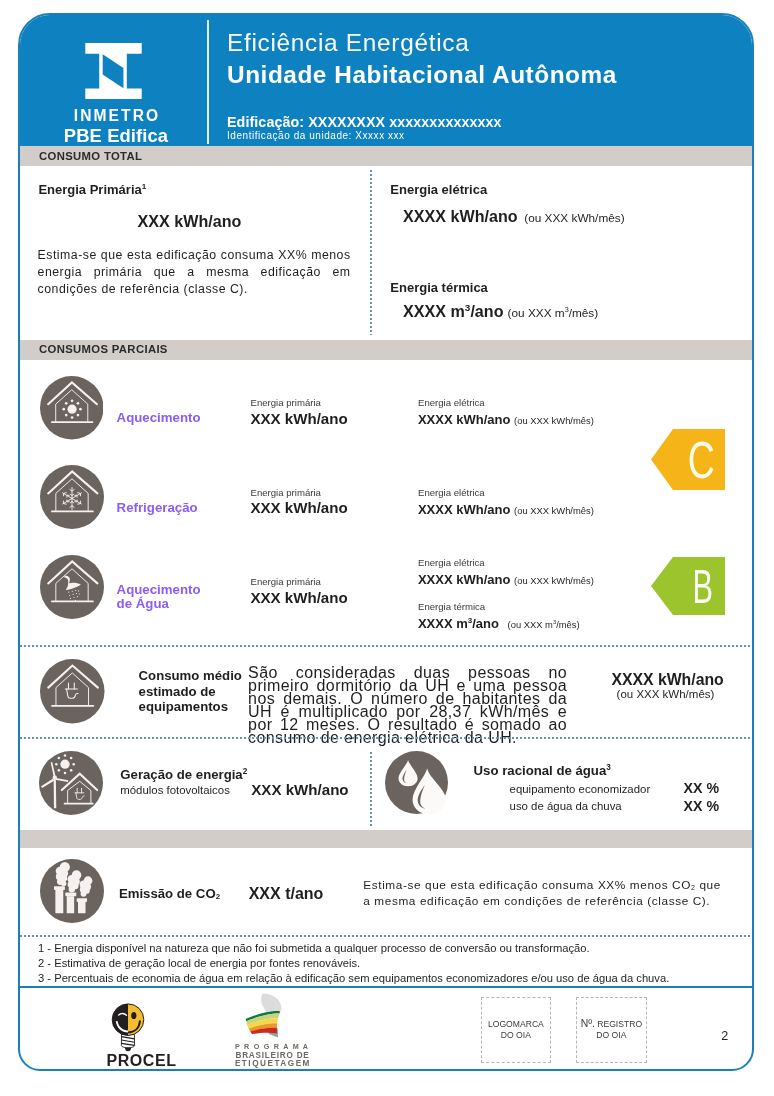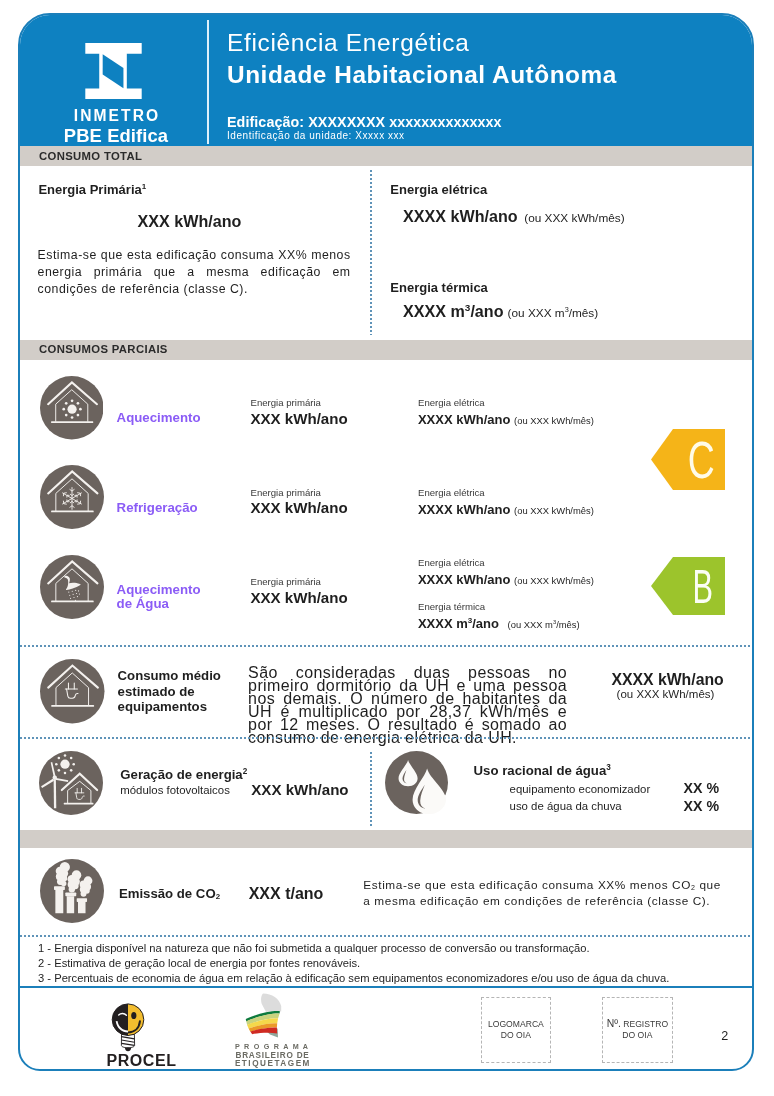--- a/index.html
+++ b/index.html
@@ -44,21 +44,21 @@
   .band2{top:324.9px;}
   .icon{position:absolute;}
   .cp-name{position:absolute;font-size:13.25px;font-weight:bold;color:#8b5cf6;line-height:14.4px;white-space:nowrap;}
   .cp-sml{position:absolute;font-size:9.6px;color:#3a3a3a;white-space:nowrap;}
   .cp-big{position:absolute;font-size:15.1px;font-weight:bold;color:#1f1f1f;white-space:nowrap;}
   .cp-big2{position:absolute;font-size:13px;font-weight:bold;color:#1f1f1f;white-space:nowrap;}
   .cp-par{position:absolute;font-size:9.4px;color:#1f1f1f;white-space:nowrap;}
   .rating{position:absolute;}
 
   
-  .eq-name{position:absolute;font-size:13.2px;font-weight:bold;color:#1f1f1f;line-height:15.5px;white-space:nowrap;}
+  .eq-name{position:absolute;font-size:13.2px;font-weight:bold;color:#1f1f1f;line-height:15.5px;white-space:nowrap;margin-left:21px;}
   .eq-note{position:absolute;font-size:16px;color:#1f1f1f;line-height:13px;text-align:justify;letter-spacing:.4px;}
   .eq-val{position:absolute;font-size:15.8px;font-weight:bold;color:#1f1f1f;white-space:nowrap;}
   .eq-par{position:absolute;font-size:11.5px;color:#1f1f1f;white-space:nowrap;}
   .gn-title{position:absolute;font-size:13.2px;font-weight:bold;color:#1f1f1f;white-space:nowrap;}
   .gn-sub{position:absolute;font-size:11.4px;color:#1f1f1f;white-space:nowrap;}
   .gn-val{position:absolute;font-size:15.1px;font-weight:bold;color:#1f1f1f;white-space:nowrap;}
   .wt-row{position:absolute;font-size:11.4px;color:#1f1f1f;white-space:nowrap;padding-left:36px;}
   .wt-val{position:absolute;font-size:14.2px;font-weight:bold;color:#1f1f1f;white-space:nowrap;}
   .co-title{position:absolute;font-size:13.2px;font-weight:bold;color:#1f1f1f;white-space:nowrap;}
   .co-val{position:absolute;font-size:16px;font-weight:bold;color:#1f1f1f;white-space:nowrap;}
@@ -370,18 +370,18 @@
     <path d="M20.7 35.6 C27.0 32.9 40.2 29.8 49.2 30.2 L48.9 34.6 C40.2 34.3 28.0 36.7 22.3 38.8 Z" fill="#eb9a28"></path>
     <path d="M22.3 38.6 C28.0 36.5 40.2 34.1 48.9 34.6 L49.2 40.4 C41.0 39.0 29.4 40.0 24.2 41.2 Z" fill="#cf2a22"></path>
   </svg>
   <div class="pbe-txt" style="left:214.9px;top:1028.3px;font-size:7.2px;letter-spacing:1.24px;">P R O G R A M A</div>
   <div class="pbe-txt" style="left:215.5px;top:1036.9px;font-size:8.2px;letter-spacing:.76px;">BRASILEIRO DE</div>
   <div class="pbe-txt" style="left:214.9px;top:1045.3px;font-size:8.2px;letter-spacing:1.51px;">ETIQUETAGEM</div>
 
   <div class="oia-box" style="left:461px;top:982.3px;width:69.8px;height:65.6px;">
     <div><span>LOGOMARCA</span><br><span>DO OIA</span></div>
   </div>
-  <div class="oia-box" style="left:582px;top:982.3px;width:70.8px;height:65.6px;">
+  <div class="oia-box" style="left:556px;top:982.3px;width:70.8px;height:65.6px;">
     <div><span class="big-n">Nº.</span> <span>REGISTRO</span><br><span>DO OIA</span></div>
   </div>
   <div class="page-no" style="left:701.3px;top:1014.4px;">2</div>
 
 </div>
 
 </body></html>

